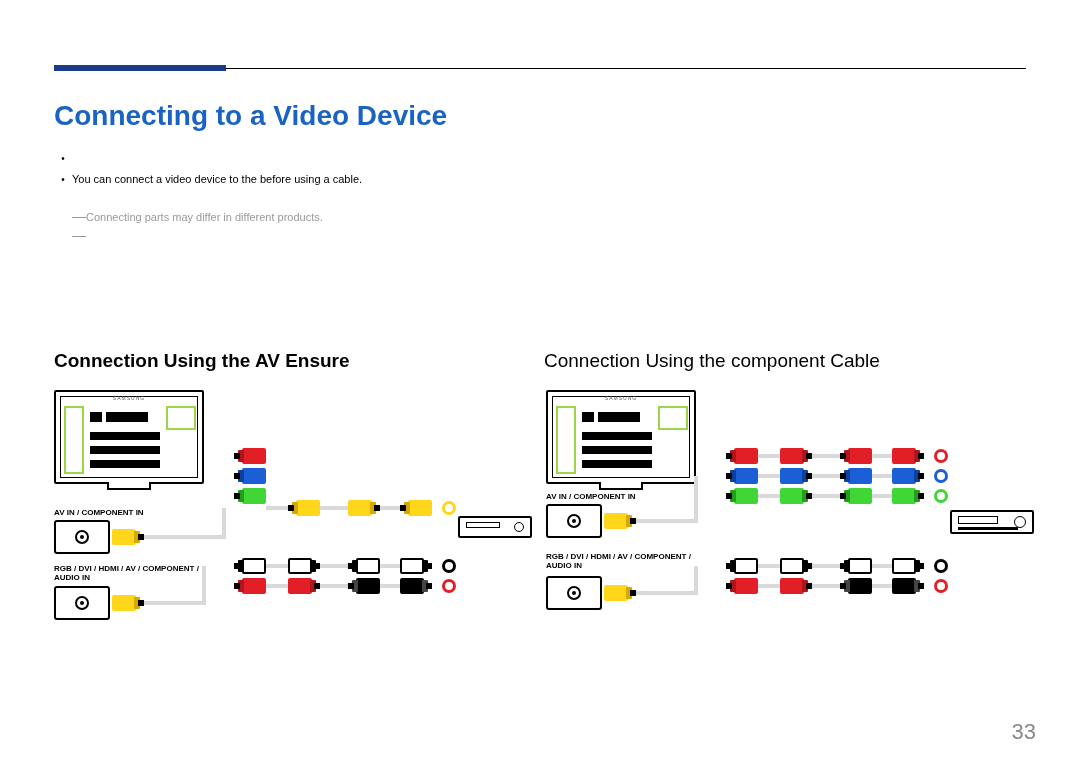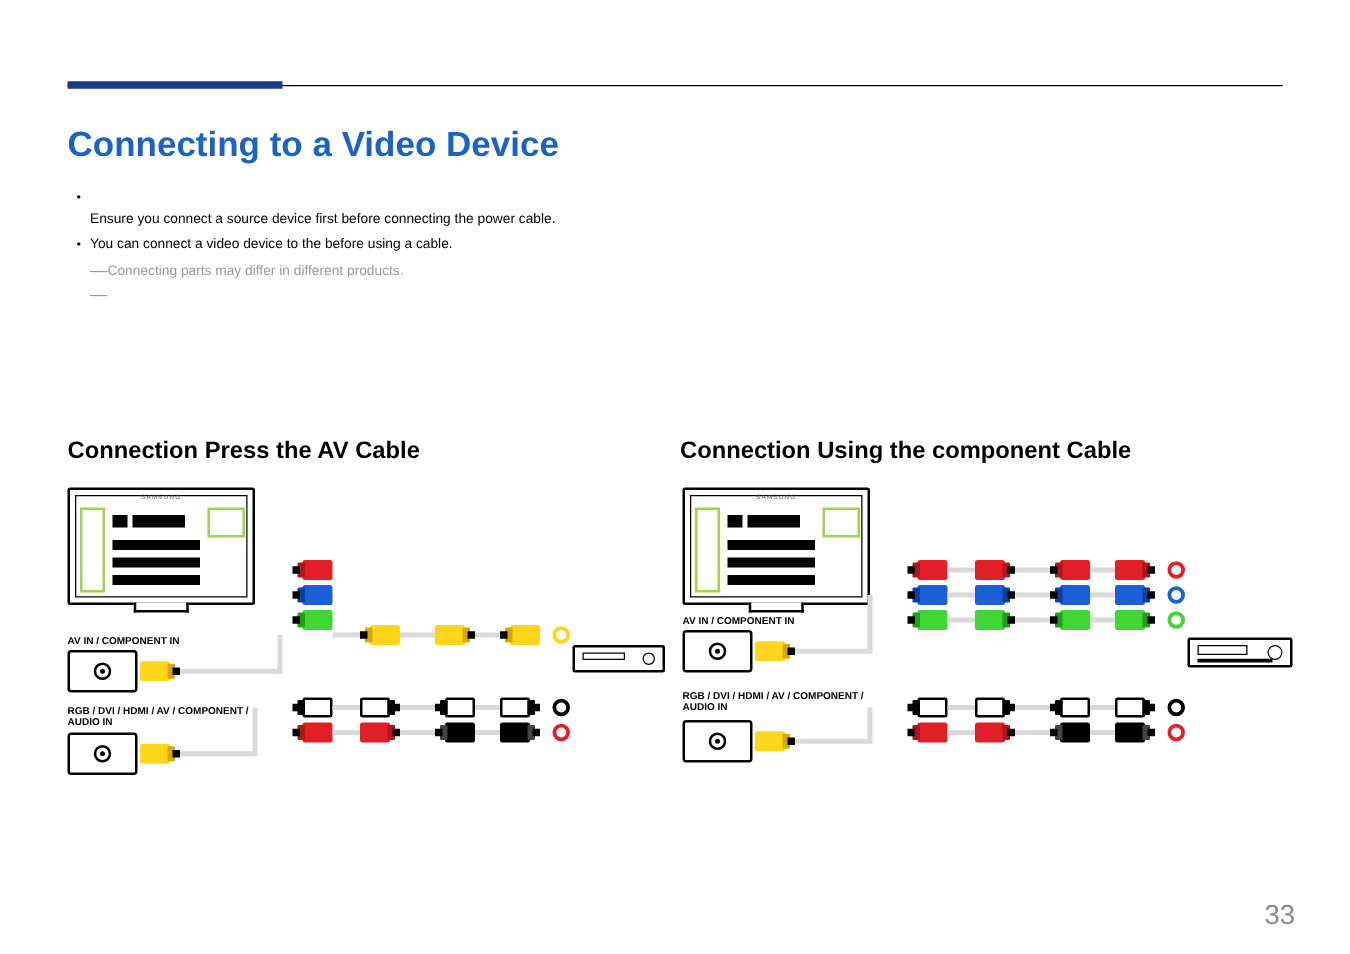--- a/index.html
+++ b/index.html
@@ -63,21 +63,21 @@
     top: 350px;
     left: 54px;
     font-size: 19px;
     font-weight: 700;
   }
   .sub-right {
     position: absolute;
     top: 350px;
     left: 544px;
     font-size: 19px;
-    font-weight: 700;
+    font-weight: 400;
     text-align: right;
   }
   .diagram {
     position: absolute;
     width: 480px;
     height: 270px;
   }
   .diag-left { top: 380px; left: 48px; }
   .diag-right { top: 380px; left: 540px; }
 
@@ -182,40 +182,39 @@
 <div class="header-rule"></div>
 <div class="header-thick"></div>
 
 <h1 class="main-title">Connecting to a Video Device</h1>
 
 <div class="bullets">
   <div class="row">
     <div class="dot">•</div>
     <div class="txt">
       <br>
-      <span>Ensure you connect a source device first before connecting the power cable.</span>
     </div>
   </div>
   <div class="row">
     <div class="dot">•</div>
     <div class="txt">You can connect a video device to the before using a cable.</div>
   </div>
 </div>
 
 <div class="notes">
   <div class="nrow">
     <span class="dash">―</span>
     <span>Connecting parts may differ in different products.</span>
   </div>
   <div class="nrow">
     <span class="dash">―</span>
   </div>
 </div>
 
-<h2 class="sub-left">Connection Press the AV Cable</h2>
+<h2 class="sub-left">Connection Using the AV Ensure</h2>
 <h2 class="sub-right">Connection Using the component Cable</h2>
 
 <div class="diagram diag-left">
   <div class="monitor">
     <div class="mon-inner"></div>
     <div class="mon-brand">SAMSUNG</div>
     <div class="mon-hl hl1"></div>
       <div class="mon-hl hl2"></div>
     <div class="mon-blk d1"></div>
       <div class="mon-blk d2"></div>

